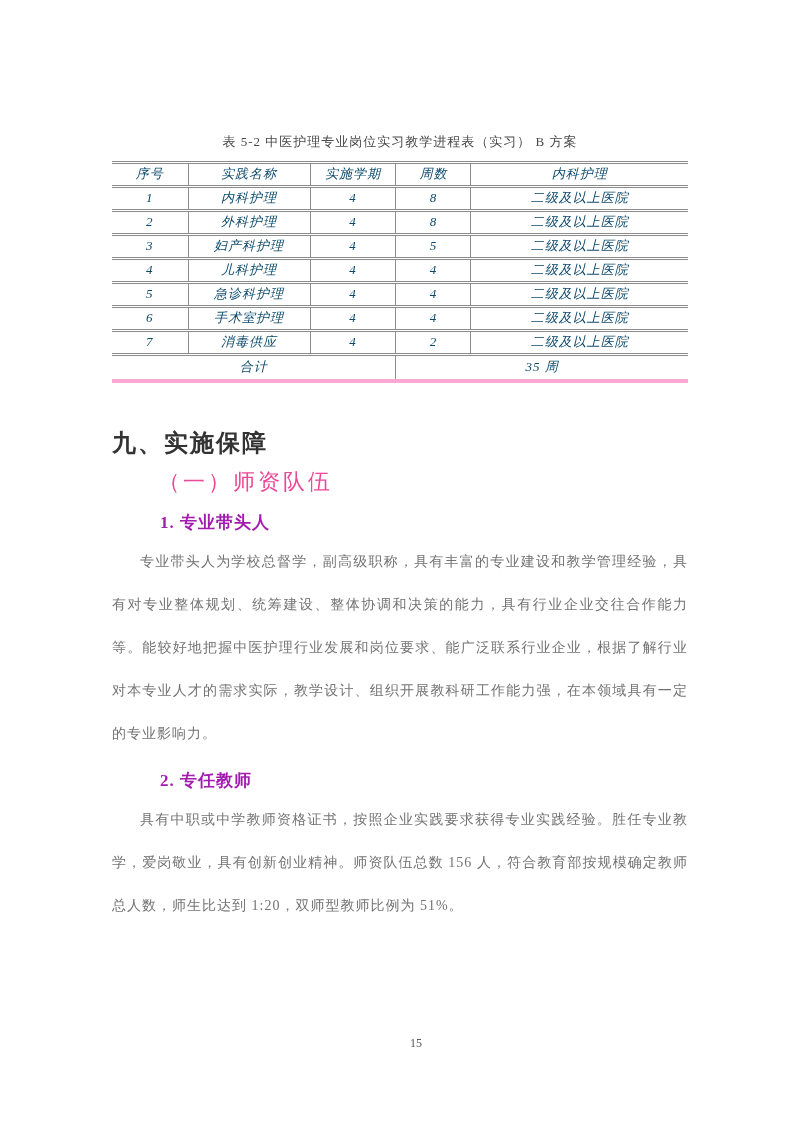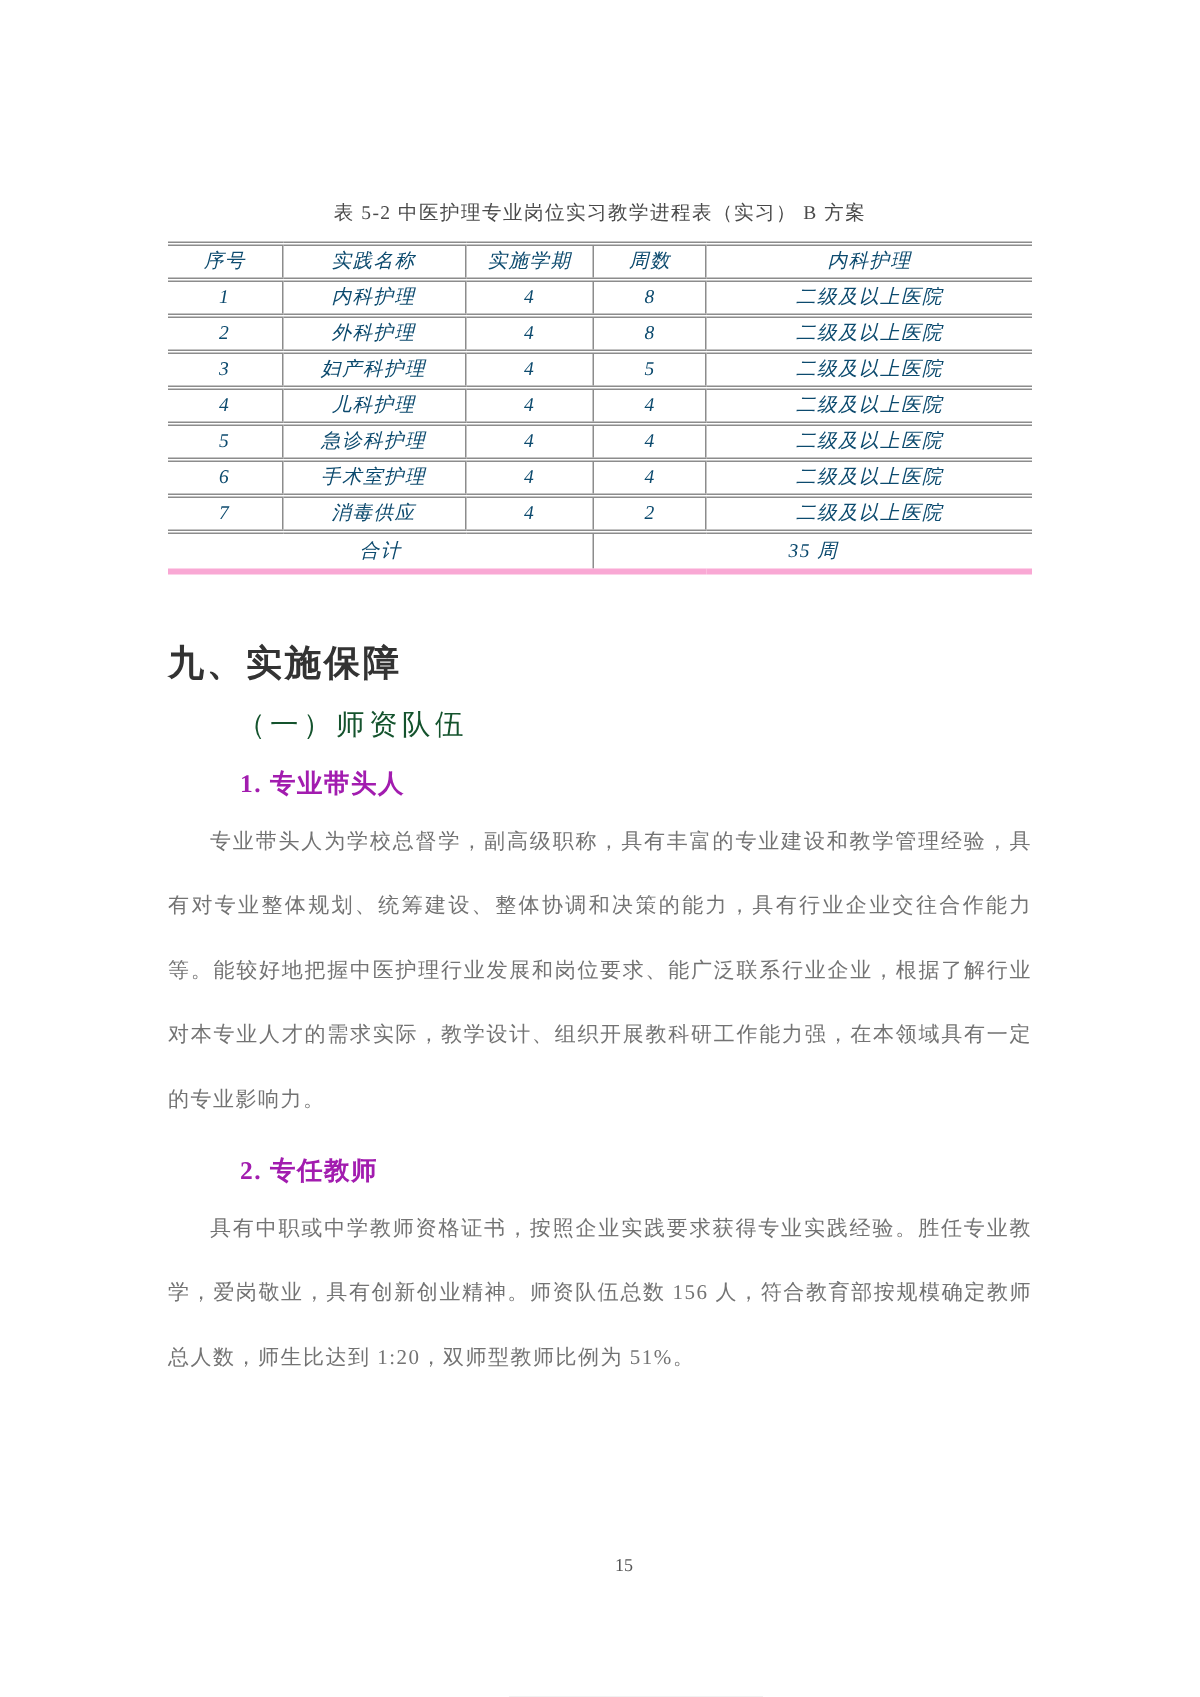--- a/index.html
+++ b/index.html
@@ -66,24 +66,25 @@
     font-weight: bold;
     font-size: 24px;
     line-height: 28px;
     letter-spacing: 2px;
     color: #333333;
   }
   h2.subsection-heading {
     margin: 13px 0 0 0;
     padding-left: 46px;
     font-weight: normal;
-    font-size: 19px;
+    font-size: 22px;
     line-height: 27px;
     letter-spacing: 3px;
-    color: #14532d;
+    color: #ec4899;
+    font-family: Liberation Mono, monospace;
   }
   h3.item-heading {
     margin: 14px 0 0 0;
     padding-left: 48px;
     font-weight: bold;
     font-size: 17px;
     line-height: 23px;
     letter-spacing: 1px;
     color: #a21caf;
   }

